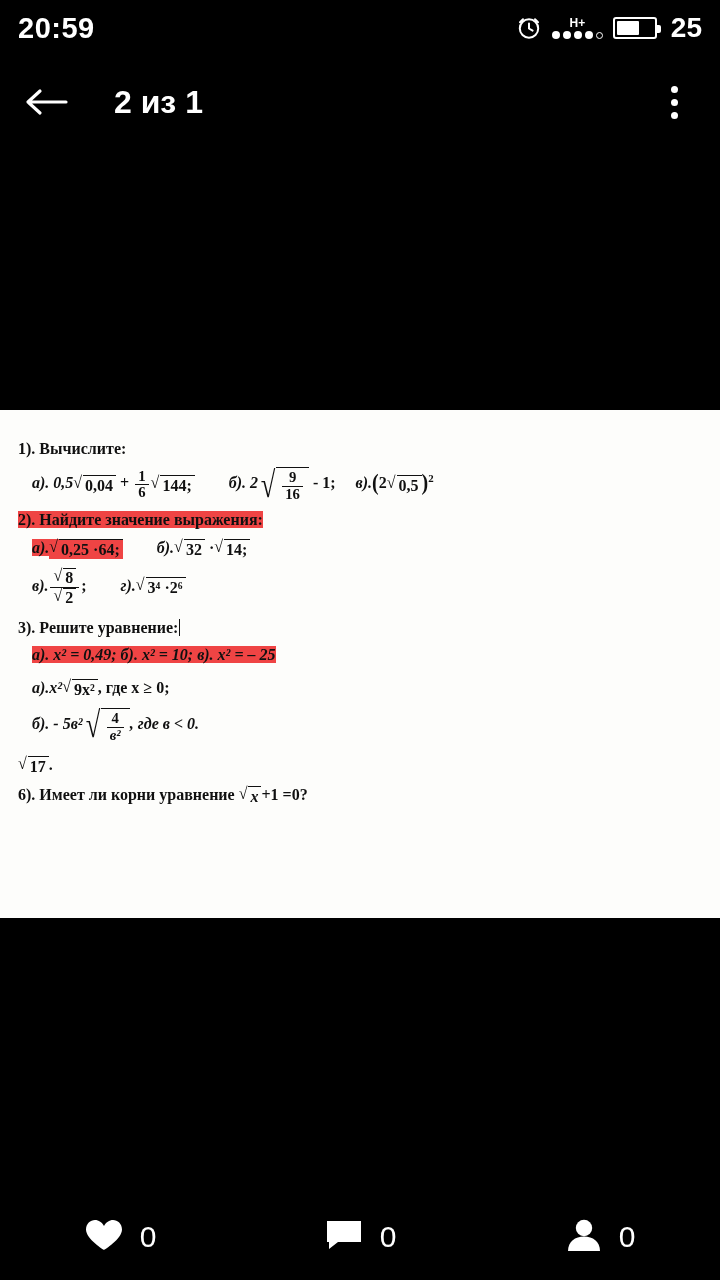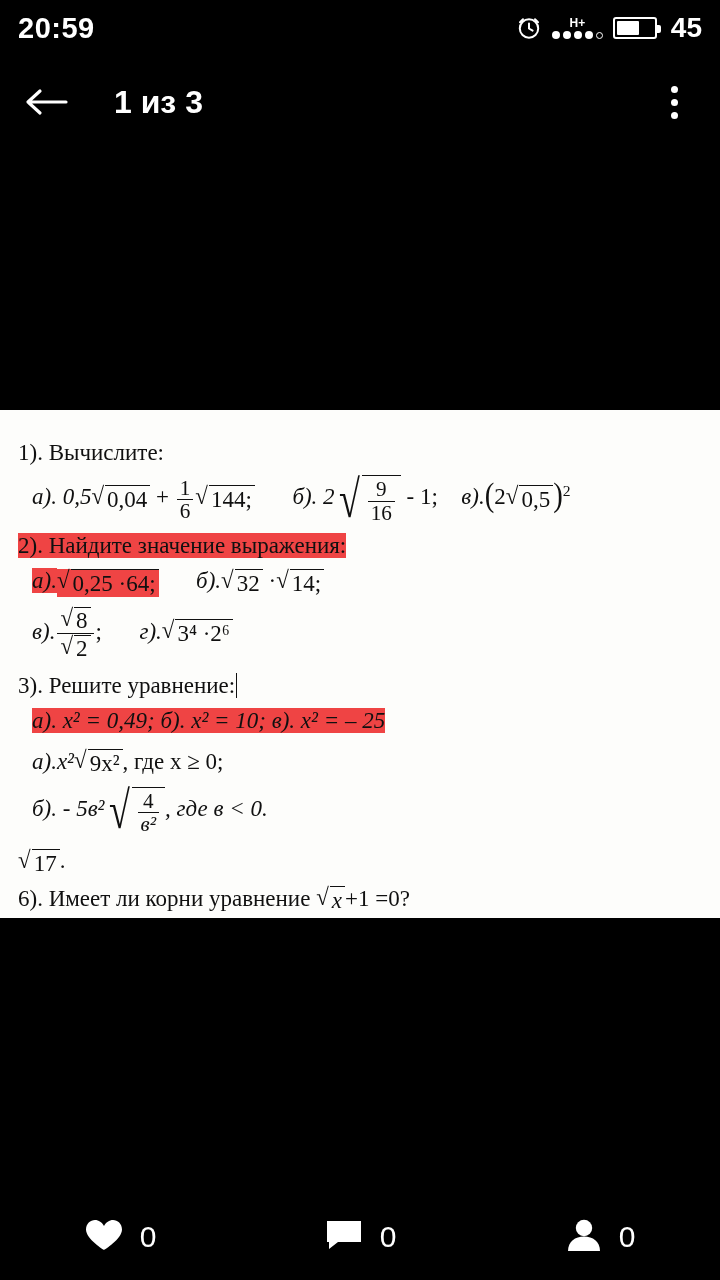--- a/index.html
+++ b/index.html
@@ -76,24 +76,25 @@
   
   .doc {
     position: absolute; left: 0; top: 410px; width: 720px; height: 508px;
     background: #fdfdfb;
     color: #101010;
     font-family: "Liberation Serif", serif;
     padding: 30px 14px 10px 18px;
     overflow: hidden;
   }
   .doc .ln {
-    font-size: 23px;
+    font-size: 16px;
     line-height: 1.15;
     margin: 0 0 9px 0;
     white-space: nowrap;
+    font-weight: bold;
   }
   .doc .ind { padding-left: 14px; }
   .i { font-style: italic; }
   .hl { background: #ef4444; }
   .sp { display: inline-block; width: 26px; }
   .sp-s { display: inline-block; width: 12px; }
 
   
   .rad { display: inline-flex; align-items: stretch; vertical-align: middle; }
   .rad > .sign {
@@ -161,31 +162,31 @@
           <i class="dot"></i>
             <i class="dot"></i>
             <i class="dot"></i>
             <i class="dot"></i>
             <i class="dot empty"></i>
         </span>
       </span>
       <span class="battery">
         <span class="battery-fill" style="width:62%"></span>
       </span>
-      <span class="battery-pct">45</span>
+      <span class="battery-pct">25</span>
     </div>
   </div>
 
   <div class="appbar">
     <div class="back-btn">
       <svg width="44" height="34" viewBox="0 0 44 34">
         <path d="M42 17 L4 17 M16 6 L4 17 L16 28" fill="none" stroke="#fff" stroke-width="3.2" stroke-linecap="round" stroke-linejoin="round"></path>
       </svg>
     </div>
-    <div class="appbar-title">1 из 3</div>
+    <div class="appbar-title">2 из 1</div>
     <div class="overflow-btn">
       <i></i>
       <i></i>
       <i></i>
     </div>
   </div>
 
   <div class="doc">
 
     <p class="ln">

